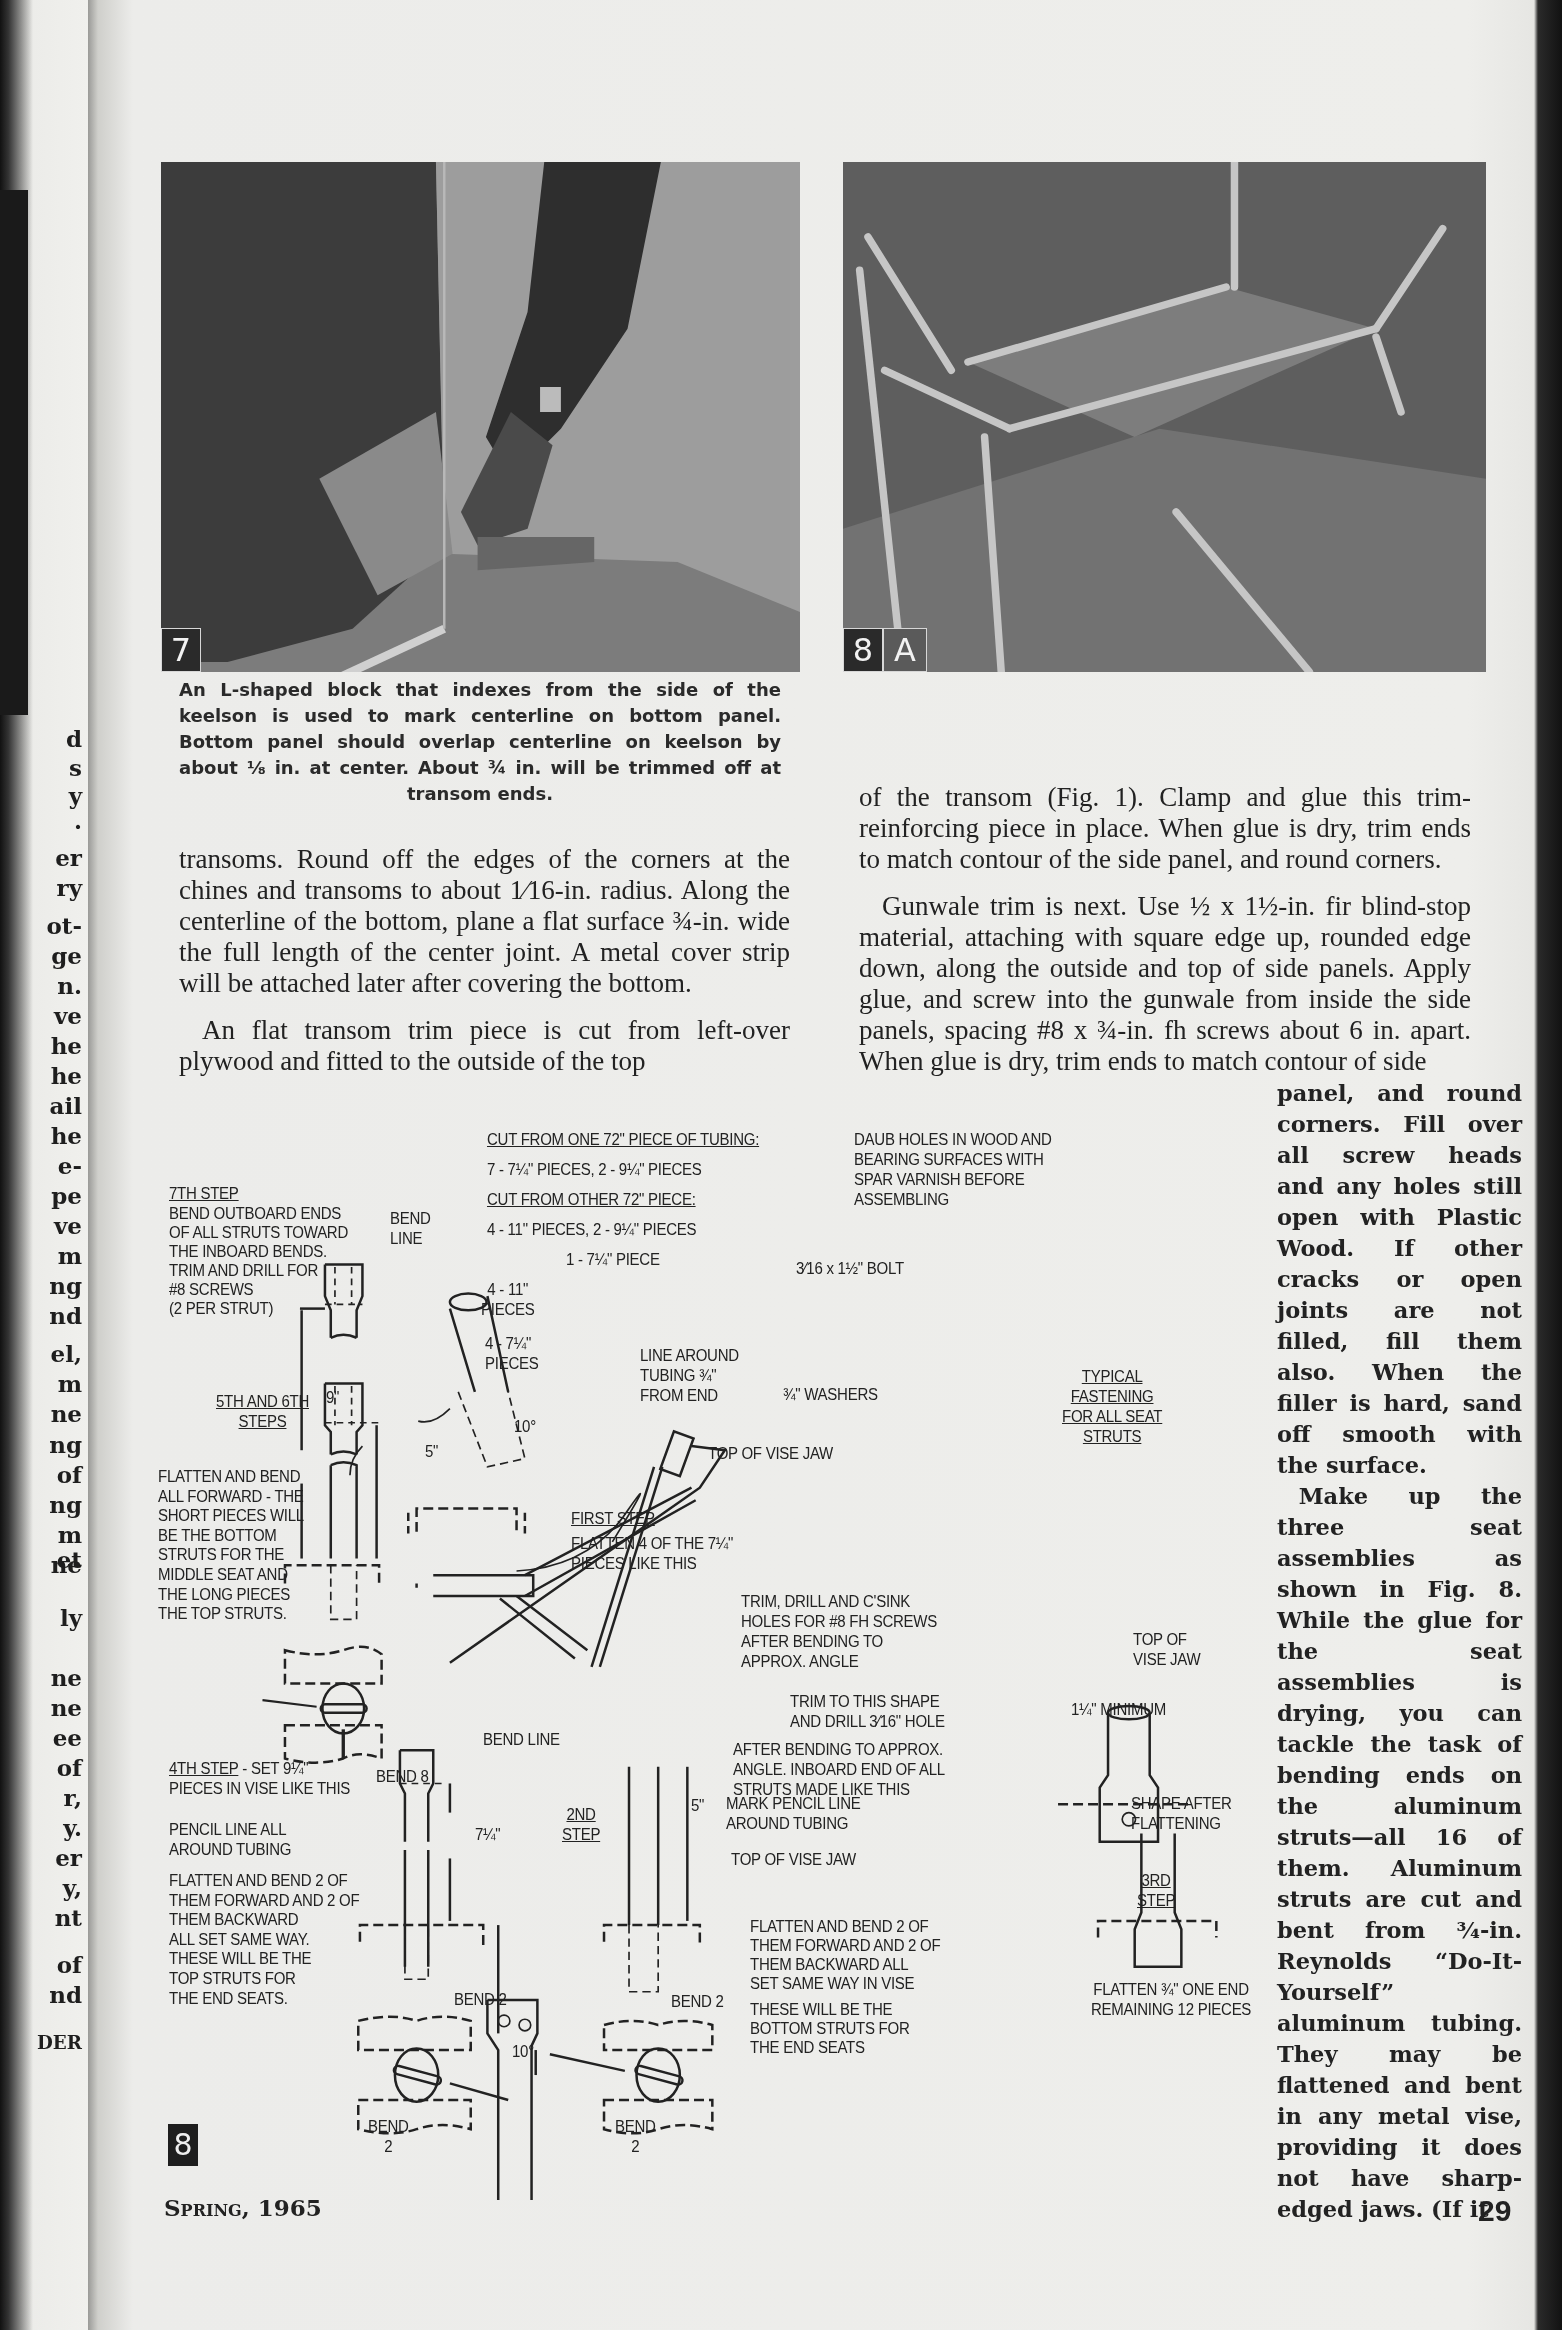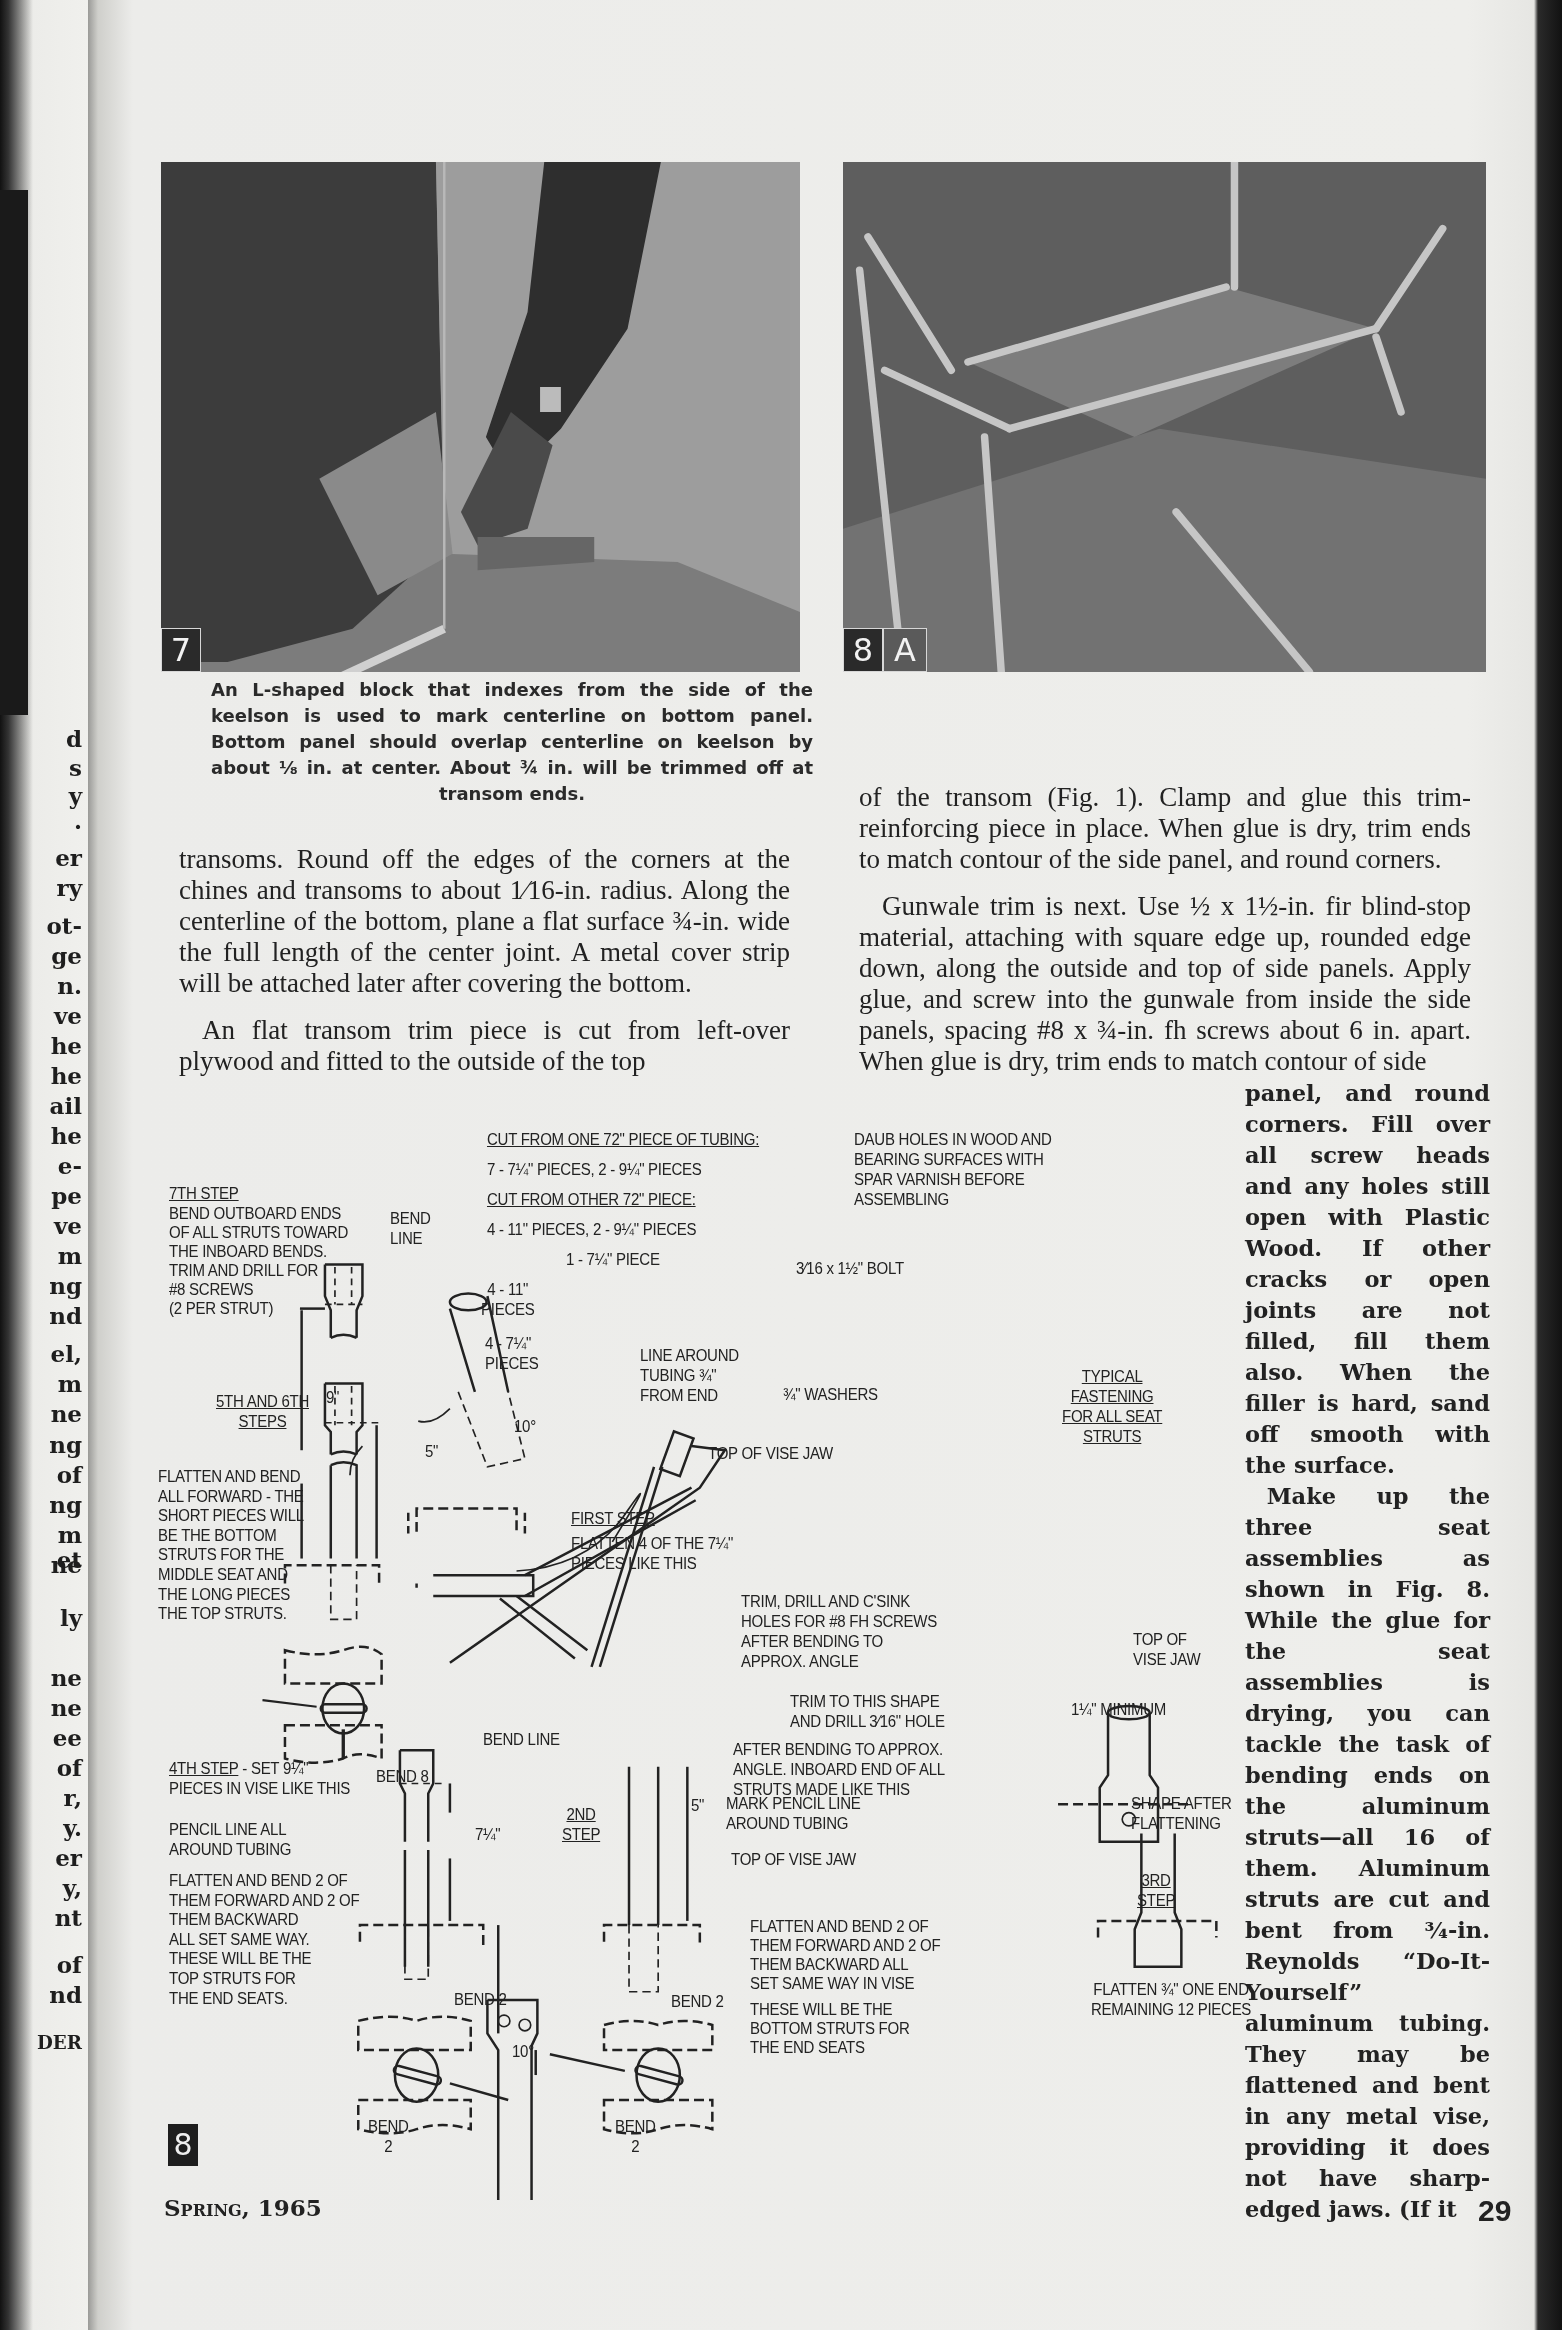--- a/index.html
+++ b/index.html
@@ -5,25 +5,25 @@
   html,body{margin:0;padding:0;}
   body{width:1563px;height:2330px;position:relative;overflow:hidden;background:#e9e9e6;font-family:"DejaVu Serif",serif;color:#1e1e1e;}
   .page{position:absolute;left:0;top:0;width:1563px;height:2330px;background:linear-gradient(90deg,#dcdcd8 0px,#ecece9 33px,#f0f0ed 88px,#9a9a97 88px,#cfcfcb 98px,#ececea 133px,#eeeeeb 1467px,#e6e6e3 1534px,#2a2a2a 1538px,#111 1563px);}
   .spine-shadow{position:absolute;left:0;top:0;width:33px;height:2330px;background:linear-gradient(90deg,#111,#333 8.3px,transparent 33px);}
   .prev-col{position:absolute;left:0;top:0;width:87px;height:2330px;overflow:hidden;}
   .prev-col .prev-black{position:absolute;left:0;top:190px;width:28px;height:525px;background:#1a1a1a;}
   .prev-line{position:absolute;right:5px;font-family:"DejaVu Serif",serif;font-weight:bold;font-size:23px;line-height:31px;white-space:nowrap;text-align:right;}
   .photo{position:absolute;background:#6d6d6d;overflow:hidden;}
   .photo svg{position:absolute;left:0;top:0;width:100%;height:100%;}
   .fig-badge{position:absolute;background:#2a2a2a;color:#f2f2f2;font-family:"DejaVu Sans",sans-serif;font-size:32px;line-height:42px;text-align:center;border:1.7px solid #d7d7d7;}
-  .caption{position:absolute;font-family:"DejaVu Sans",sans-serif;font-weight:bold;font-size:18px;line-height:26px;text-align:justify;text-align-last:center;color:#2a2a2a;margin-left:32px;}
+  .caption{position:absolute;font-family:"DejaVu Sans",sans-serif;font-weight:bold;font-size:18px;line-height:26px;text-align:justify;text-align-last:center;color:#2a2a2a;}
   .body-col{position:absolute;font-family:"Liberation Serif",serif;font-size:27px;line-height:31px;text-align:justify;color:#222;}
   .body-col p{margin:16px;}
   .body-col p.indent{text-indent:23px;}
-  .narrow-col{position:absolute;font-family:"DejaVu Serif",serif;font-weight:bold;font-size:22.5px;line-height:31px;text-align:justify;color:#222;}
+  .narrow-col{position:absolute;font-family:"DejaVu Serif",serif;font-weight:bold;font-size:22.5px;line-height:31px;text-align:justify;color:#222;margin-left:32px;}
   .narrow-col p{margin:0;}
   .narrow-col p.indent{text-indent:21.7px;}
   .diagram{position:absolute;left:158px;top:1117px;width:1067px;height:1083px;}
   .dlabel{position:absolute;font-family:"Liberation Sans",sans-serif;font-size:16.7px;line-height:20px;color:#222;white-space:pre;letter-spacing:-0.3px;transform:scaleX(0.9);transform-origin:left top;}
   .dlabel.u{text-decoration:underline;}
   .footer-left{position:absolute;left:164px;top:2194px;font-family:"DejaVu Serif",serif;font-weight:bold;font-size:23px;font-variant:small-caps;color:#222;}
   .footer-right{position:absolute;left:1478px;top:2194px;font-family:"Liberation Sans",sans-serif;font-weight:bold;font-size:30px;color:#222;}
   .fig8-badge{position:absolute;left:168px;top:2124px;width:30px;height:42px;background:#1e1e1e;color:#eee;font-family:"DejaVu Sans",sans-serif;font-size:30px;line-height:42px;text-align:center;}
 </style>
 </head>

